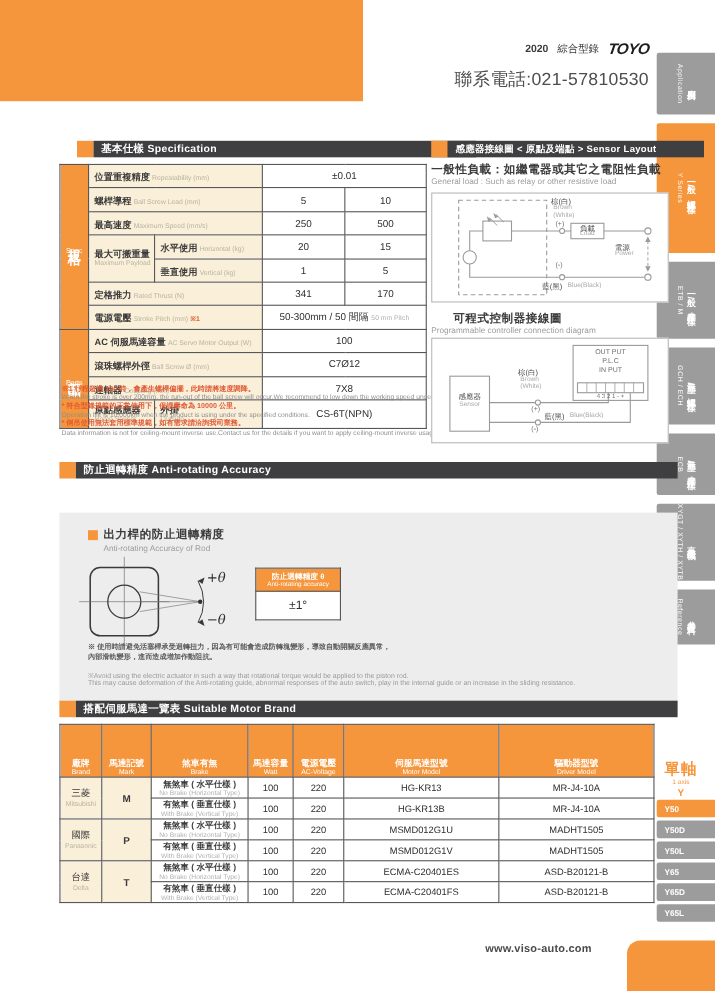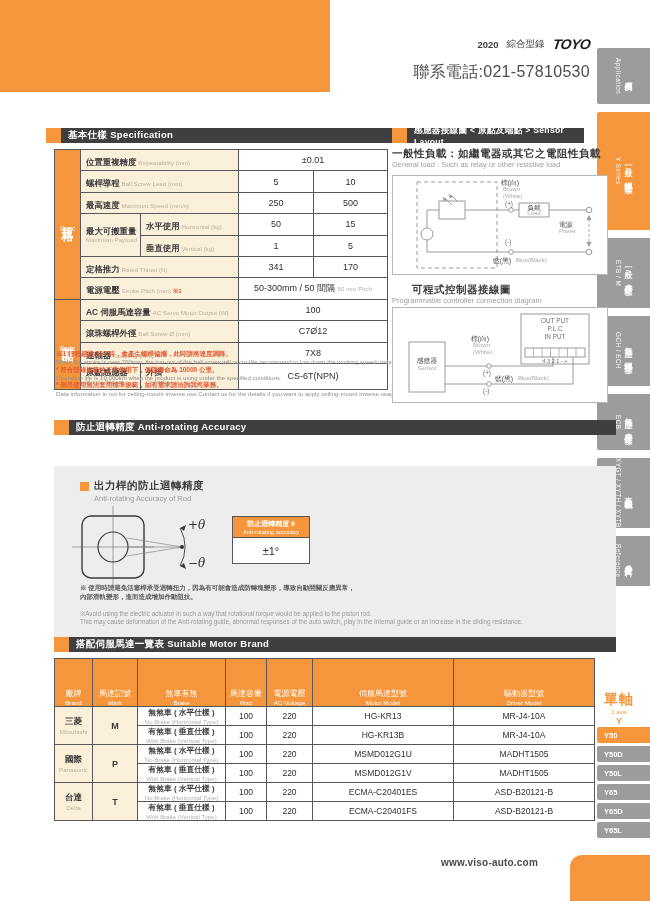--- a/index.html
+++ b/index.html
@@ -62,24 +62,24 @@
 .vt-head .h-zh{display:block;font-size:7px;font-weight:bold;}
 .vt-head .h-en{display:block;font-size:5.8px;}
 .vt-body{background:#fff;border:1px solid #57575a;font-size:11px;color:#2e2e30;height:26px;vertical-align:middle;}
 .note-b{font-size:6.5px;font-weight:bold;color:#5a5a5c;white-space:nowrap;}
 .note-g{font-size:6.3px;color:#9a9a9a;white-space:nowrap;}
 
 .motor-table{table-layout:fixed;width:540px;}
 .motor-table tr{height:19px;}
 .motor-table td,.motor-table th{border:1px solid #57575a;text-align:center;vertical-align:middle;padding:0;overflow:hidden;}
 .m-head{background:#F5963C;color:#fff;height:22px;font-weight:normal;}
-.m-head .h-zh{display:block;font-size:8px;font-weight:normal;margin-top:29px;}
+.m-head .h-zh{display:block;font-size:8px;font-weight:bold;margin-top:29px;}
 .m-head .h-en{display:block;font-size:6.2px;}
 .m-brand{background:#FAEFD8;}
-.m-brand .b-zh{display:block;font-size:8.5px;font-weight:bold;color:#3b3b3d;}
+.m-brand .b-zh{display:block;font-size:8.5px;font-weight:normal;color:#3b3b3d;}
 .m-brand .b-en{display:block;font-size:6.2px;color:#b9b3a2;}
 .m-mark{background:#FAEFD8;font-size:9px;font-weight:bold;color:#3b3b3d;}
 .m-brake .k-zh{display:block;font-size:7.8px;font-weight:bold;color:#3b3b3d;}
 .m-brake .k-en{display:block;font-size:6.1px;color:#b0b0b0;}
 .m-val{font-size:8.5px;color:#2e2e30;}
 
 .axis-title{text-align:center;color:#F5963C;}
 .axis-title .a-zh{display:block;font-size:14px;font-weight:bold;letter-spacing:1px;}
 .axis-title .a-en{display:block;font-size:6px;}
 .axis-title .a-y{display:block;font-size:9px;font-weight:bold;margin-top:1px;}
@@ -139,21 +139,21 @@
       </div>
   </div>
   <div class="vtab" style="height:50px">
     <div class="vtab-inner">
         <span class="t-zh">參考資料</span>
         <span class="t-en">Reference</span>
       </div>
   </div>
 </div>
 
-<div class="abs secbar" style="left:46px;top:128px;width:363px">
+<div class="abs secbar" style="left:70px;top:128px;width:363px">
   <div class="sq"></div>
   <div class="bar">基本仕樣 Specification</div>
 </div>
 
 <table class="abs spec-table" style="left:54px;top:149px">
   <colgroup>
       <col style="width:26px">
       <col style="width:60px">
       <col style="width:98px">
       <col style="width:75px">
@@ -179,21 +179,21 @@
     <td class="lbl" colspan="2"><span class="zh">最高速度</span><span class="en">Maximum Speed (mm/s)</span></td>
     <td class="val">250</td>
     <td class="val">500</td>
   </tr>
   <tr>
     <td class="lbl stack" rowspan="2">
           <span class="zh">最大可搬重量</span>
           <span class="en">Maximum Payload</span>
         </td>
     <td class="lbl"><span class="zh">水平使用</span><span class="en">Horizontal (kg)</span></td>
-    <td class="val">50</td>
+    <td class="val">20</td>
     <td class="val">15</td>
   </tr>
   <tr>
     <td class="lbl"><span class="zh">垂直使用</span><span class="en">Vertical (kg)</span></td>
     <td class="val">1</td>
     <td class="val">5</td>
   </tr>
   <tr>
     <td class="lbl" colspan="2"><span class="zh">定格推力</span><span class="en">Rated Thrust (N)</span></td>
     <td class="val">341</td>
@@ -237,21 +237,21 @@
 
 <div class="abs fns" style="left:56px;top:350px">
   <div class="fn-red">※1 行程超過 200 時，會產生螺桿偏擺，此時請將速度調降。</div>
   <div class="fn-gray">When the stroke is over 200mm, the run-out of the ball screw will occur.We recommend to low down the working speed under this circumstances.</div>
   <div class="fn-red">* 符合型錄規範的正常使用下，保證壽命為 10000 公里。</div>
   <div class="fn-gray">Operation life is 10,000km when the product is using under the specified conditions.</div>
   <div class="fn-red">* 倒吊使用無法套用標準規範，如有需求請洽詢我司業務。</div>
   <div class="fn-gray">Data information is not for ceiling-mount inverse use.Contact us for the details if you want to apply ceiling-mount inverse usage.</div>
 </div>
 
-<div class="abs secbar" style="left:392px;top:128px;width:192px">
+<div class="abs secbar" style="left:392px;top:128px;width:248px">
   <div class="sq"></div>
   <div class="bar small">感應器接線圖 &lt; 原點及端點 &gt; Sensor Layout</div>
 </div>
 <div class="abs sub-zh" style="left:392px;top:147px">一般性負載：如繼電器或其它之電阻性負載</div>
 <div class="abs sub-en" style="left:392px;top:160px">General load : Such as relay or other resistive load</div>
 
 <div class="abs diag" style="left:392px;top:175px;width:216px;height:100px">
   <svg width="214" height="98" viewBox="0 0 214 98">
     <g fill="none" stroke="#9a9a9a" stroke-width="1">
       <rect x="24" y="6" width="80" height="86" stroke-dasharray="4 3"></rect>

